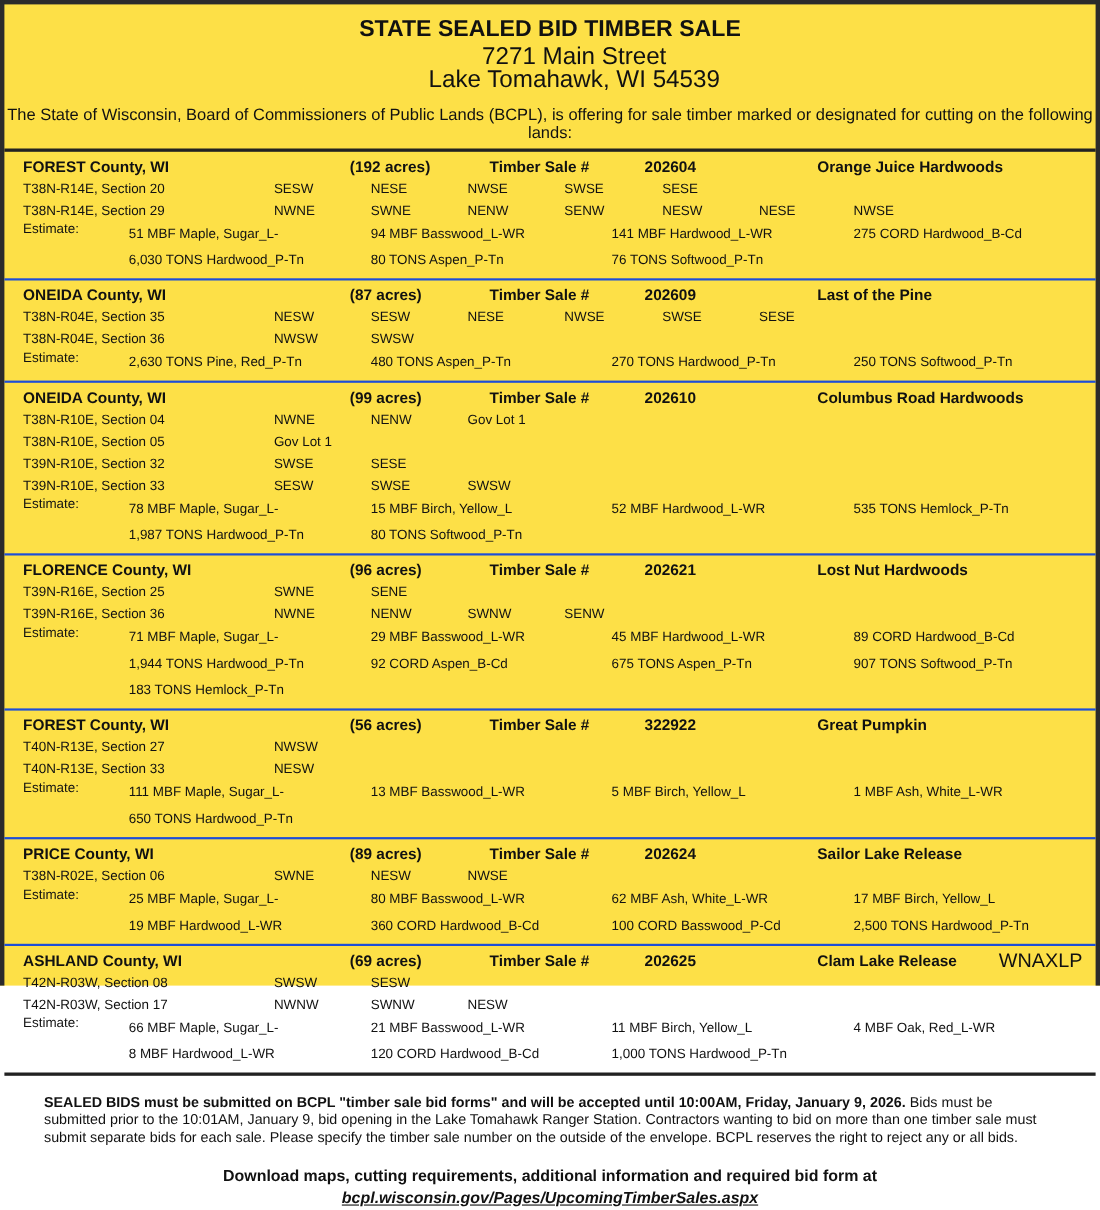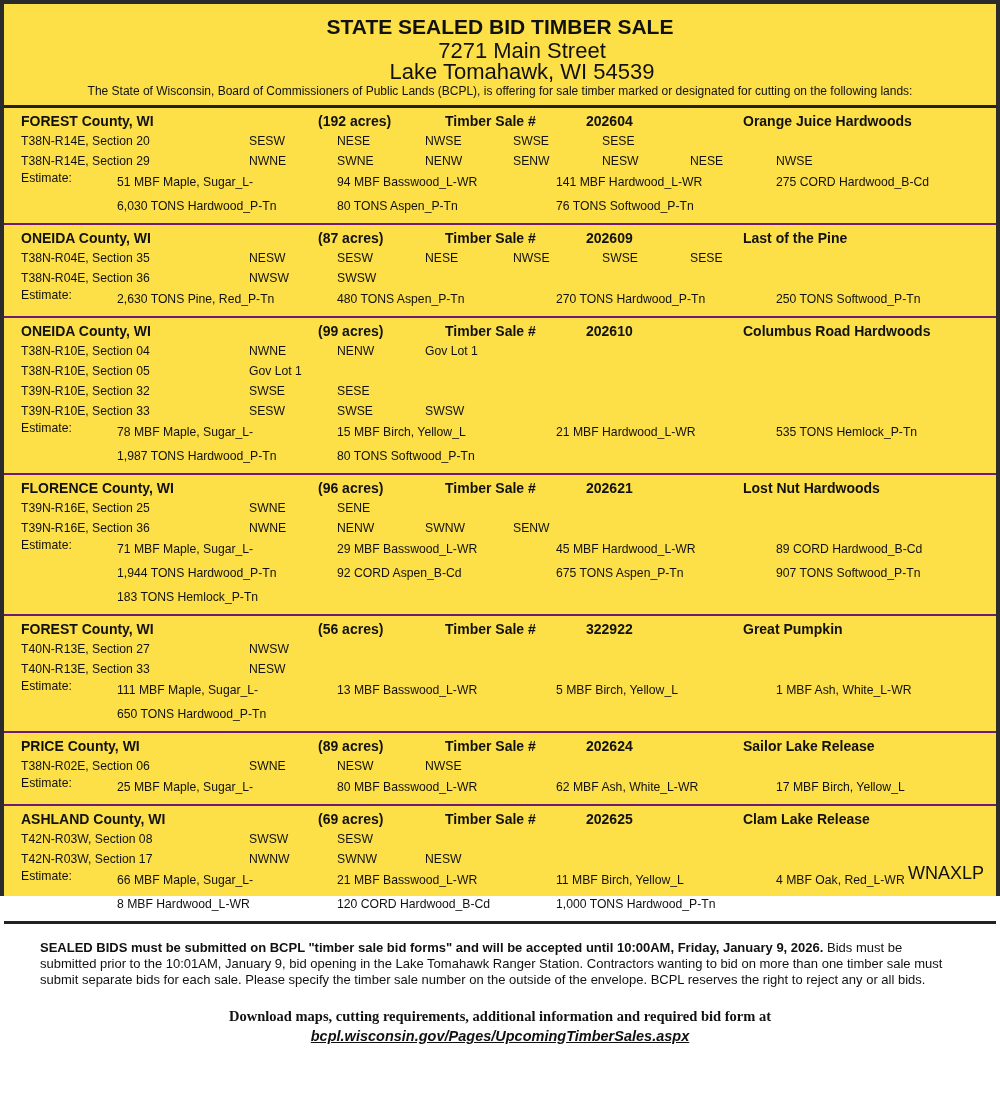--- a/index.html
+++ b/index.html
@@ -2,41 +2,41 @@
 <html><head>
   <meta charset="utf-8">
   <style>
     html, body { margin: 0; padding: 0; background: #fff; }
     body { width: 1000px; height: 1100px; overflow: hidden; font-family: "Liberation Sans", sans-serif; color: #111; }
     .page { position: relative; width: 1000px; height: 896px; box-sizing: border-box; border: 4px solid #2b2b2b; border-bottom: none; background: #fde047; }
     .header { text-align: center; padding-top: 10px; }
     .title { font-size: 21px; font-weight: bold; line-height: 26px; letter-spacing: 0; }
     .addr { font-size: 22px; line-height: 21px; padding-left: 44px; }
     .datetime { font-size: 15px; font-weight: bold; line-height: 22px; }
-    .intro { font-size: 12px; line-height: 16px; margin-top: 1px; }
+    .intro { font-size: 15px; line-height: 16px; margin-top: 15px; }
     .rule { height: 0; border-top: 3px solid #222; margin: 6px 0 0 0; }
-    .sale { position: relative; border-bottom: 2px solid #701a75; padding: 4px 0 4px 0; }
+    .sale { position: relative; border-bottom: 2px solid #1d4ed8; padding: 4px 0 4px 0; }
     .sale:last-of-type { border-bottom: 3px solid #222; }
     .row { position: relative; height: 20px; font-size: 12.2px; line-height: 20px; white-space: nowrap; }
     .row.est { height: 24px; line-height: 22px; }
     .hdr { height: 19px; font-size: 14px; font-weight: bold; line-height: 19px; }
     .abs { position: absolute; top: 0; }
     .county { left: 17px; }
     .acres { left: 314px; }
     .tslabel { left: 441px; }
     .tsnum { left: 582px; }
     .salename { left: 739px; text-align: center; }
     .legal { left: 17px; }
     .q0 { left: 245px; } .q1 { left: 333px; } .q2 { left: 421px; } .q3 { left: 509px; } .q4 { left: 598px; } .q5 { left: 686px; } .q6 { left: 772px; }
     .estlabel { left: 17px; top: -4px; }
     .e0 { left: 113px; } .e1 { left: 333px; } .e2 { left: 552px; } .e3 { left: 772px; }
     .notice { padding: 16px 36px 0 36px; font-size: 13px; line-height: 16px; }
     .notice b { font-weight: bold; text-align: center; }
     .download { text-align: center; margin-top: 18px; font-size: 14.5px; line-height: 20px; }
-    .download .dl-text { font-weight: bold; font-family: Liberation Serif, serif; }
+    .download .dl-text { font-weight: bold; }
     .download .dl-link { font-weight: bold; font-style: italic; text-decoration: underline; display: inline-block; }
     .code { position: absolute; right: 12px; bottom: 12px; font-size: 18px; }
   </style>
 </head>
 <body>
 
 <div class="page">
   <div class="header">
     <div class="title">STATE SEALED BID TIMBER SALE</div>
     <div class="addr">7271 Main Street</div>
@@ -141,21 +141,21 @@
         <div class="row">
           <span class="abs legal">T39N-R10E, Section 33</span>
           <span class="abs q0">SESW</span>
           <span class="abs q1">SWSE</span>
           <span class="abs q2">SWSW</span>
         </div>
         <div class="row est">
           <span class="abs estlabel">Estimate:</span>
           <span class="abs e0">78 MBF  Maple, Sugar_L-</span>
           <span class="abs e1">15 MBF  Birch, Yellow_L</span>
-          <span class="abs e2">21 MBF  Hardwood_L-WR</span>
+          <span class="abs e2">52 MBF  Hardwood_L-WR</span>
           <span class="abs e3">535 TONS  Hemlock_P-Tn</span>
         </div>
         <div class="row est">
           <span class="abs e0">1,987 TONS  Hardwood_P-Tn</span>
           <span class="abs e1">80 TONS  Softwood_P-Tn</span>
         </div>
       </div>
       <div class="sale">
         <div class="row hdr">
           <span class="abs county">FLORENCE County, WI</span>
@@ -234,20 +234,26 @@
           <span class="abs q1">NESW</span>
           <span class="abs q2">NWSE</span>
         </div>
         <div class="row est">
           <span class="abs estlabel">Estimate:</span>
           <span class="abs e0">25 MBF  Maple, Sugar_L-</span>
           <span class="abs e1">80 MBF  Basswood_L-WR</span>
           <span class="abs e2">62 MBF  Ash, White_L-WR</span>
           <span class="abs e3">17 MBF  Birch, Yellow_L</span>
         </div>
+        <div class="row est">
+          <span class="abs e0">19 MBF  Hardwood_L-WR</span>
+          <span class="abs e1">360 CORD  Hardwood_B-Cd</span>
+          <span class="abs e2">100 CORD  Basswood_P-Cd</span>
+          <span class="abs e3">2,500 TONS  Hardwood_P-Tn</span>
+        </div>
       </div>
       <div class="sale">
         <div class="row hdr">
           <span class="abs county">ASHLAND County, WI</span>
           <span class="abs acres">(69 acres)</span>
           <span class="abs tslabel">Timber Sale #</span>
           <span class="abs tsnum">202625</span>
           <span class="abs salename">Clam Lake Release</span>
         </div>
         <div class="row">

